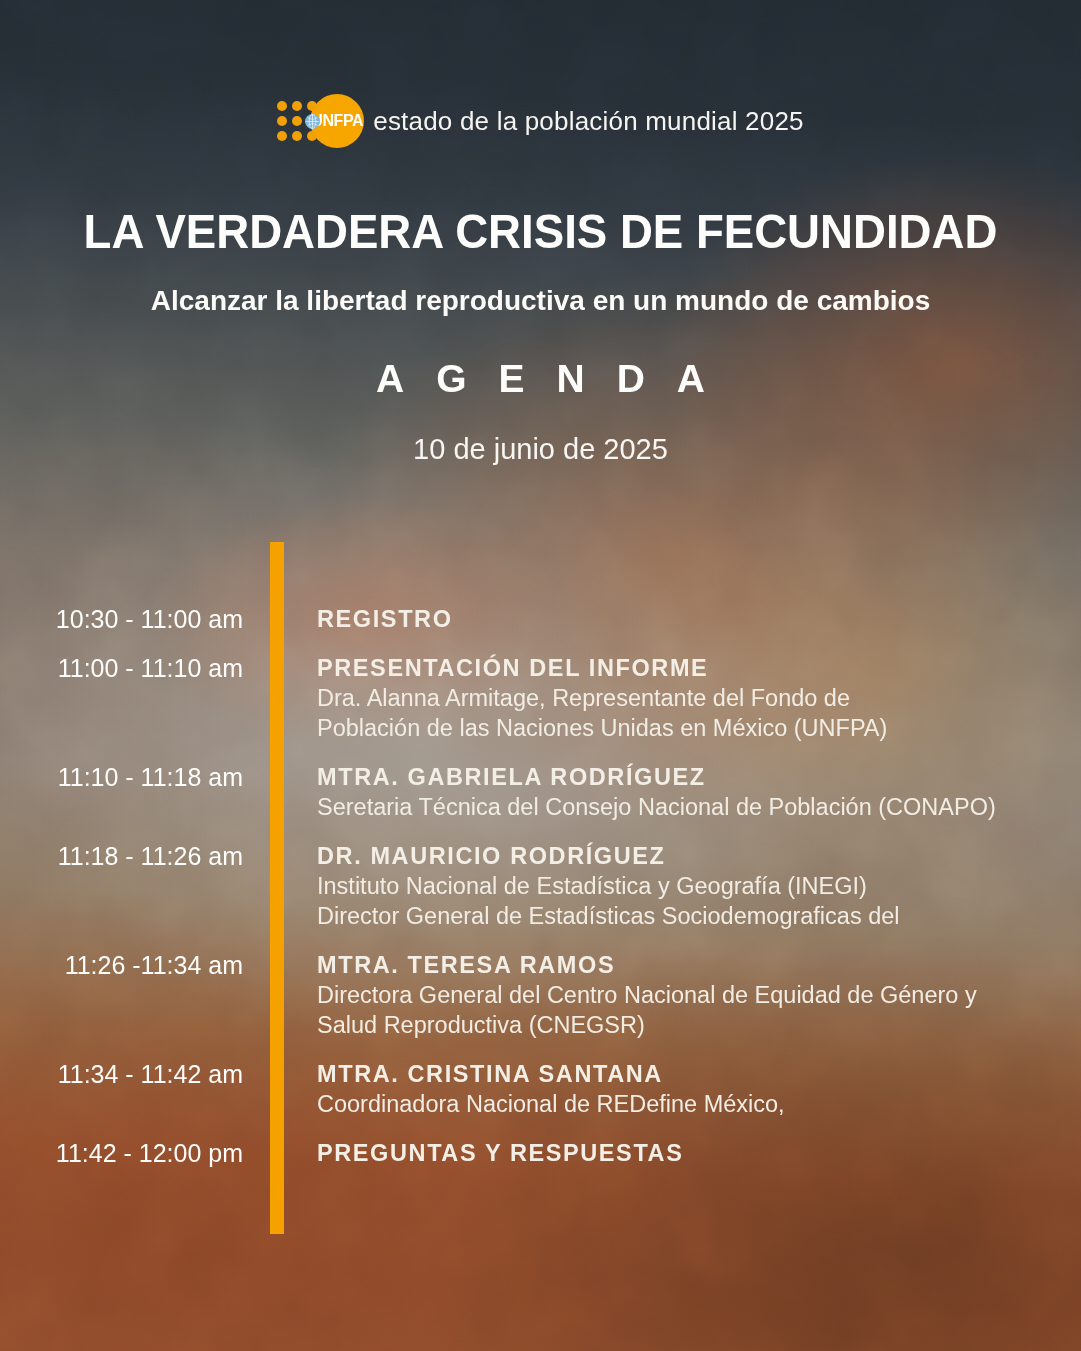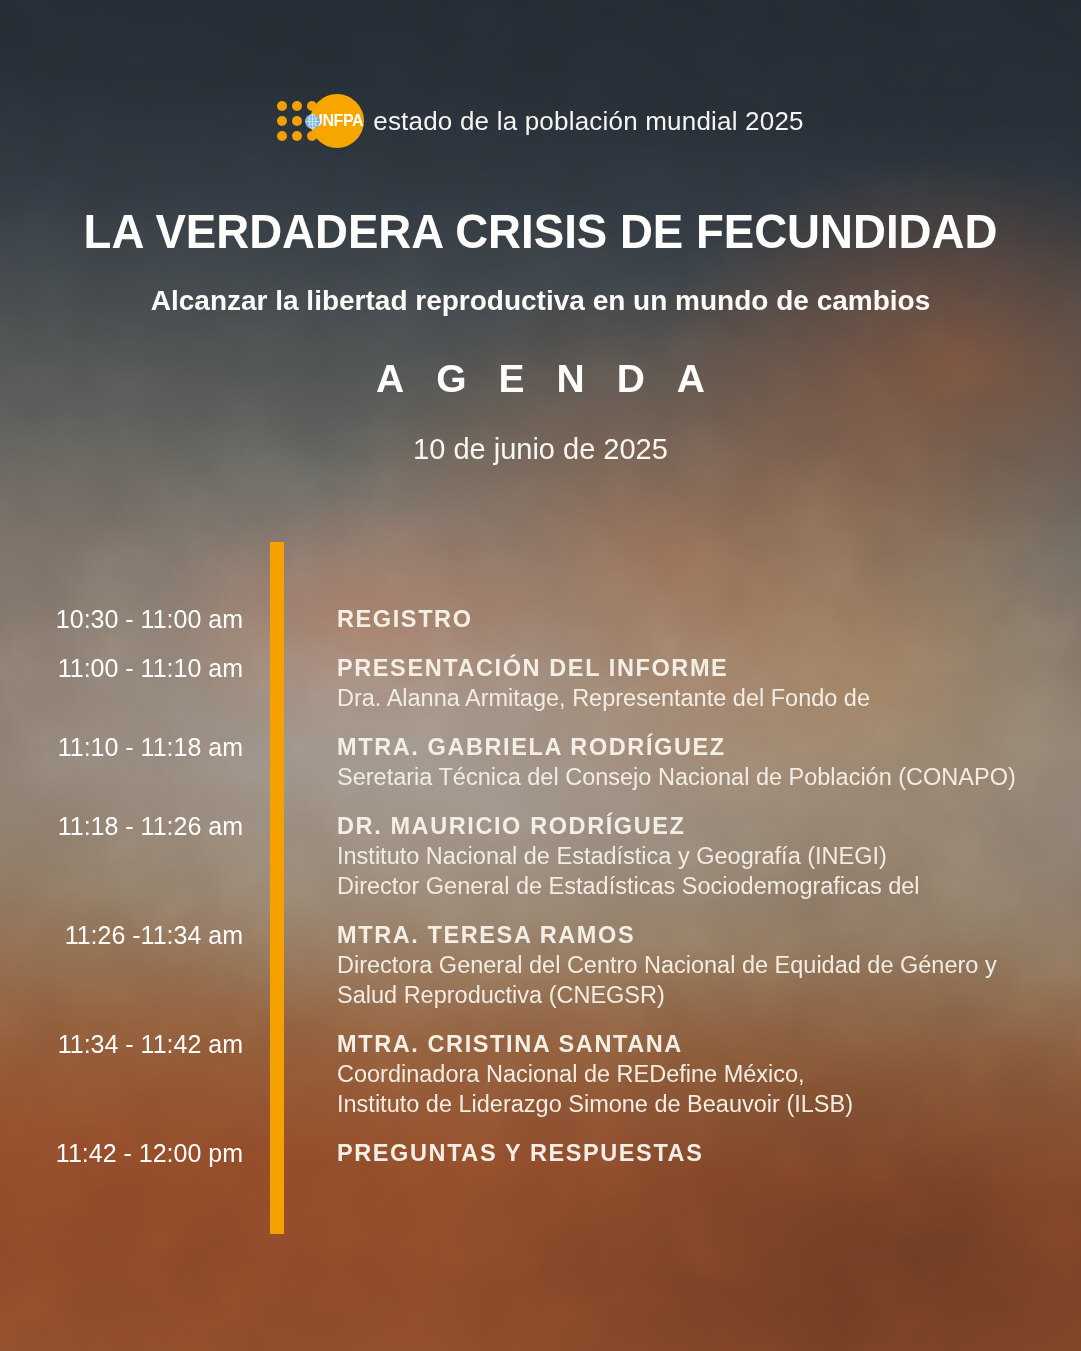--- a/index.html
+++ b/index.html
@@ -47,21 +47,21 @@
   .date{position:absolute;top:432px;left:0;width:100%;text-align:center;
     font-size:29px;line-height:34px;font-weight:400;color:#f8f6f2;}
 
   .schedule{position:absolute;top:542px;left:0;width:100%;height:692px;
     box-sizing:border-box;padding-top:62px;}
   .bar{position:absolute;top:0;left:270px;width:14px;height:692px;background:#f5a100;}
   .rows{display:flex;flex-direction:column;gap:19px;}
   .row{display:flex;align-items:flex-start;gap:12px;}
   .time{width:243px;flex:0 0 243px;text-align:right;
     font-size:25px;line-height:30px;font-weight:400;color:#fffdfb;}
-  .content{margin-left:82px;max-width:740px;}
+  .content{margin-left:62px;max-width:740px;}
   .item-title{font-size:23.5px;line-height:30px;font-weight:700;
     letter-spacing:1.6px;color:#f4efe6;}
   .item-body div{font-size:23.5px;line-height:30px;font-weight:400;color:#f2ede4;}
 </style>
 </head>
 <body>
 
 <div class="poster">
 
   <svg class="noise" width="1081" height="1351">
@@ -114,20 +114,21 @@
       <div class="item-body"></div>
     </div>
   </div>
 
   <div class="row">
     <div class="time">11:00 - 11:10 am</div>
     <div class="content">
       <div class="item-title">PRESENTACIÓN DEL INFORME</div>
       <div class="item-body">
               <div>Dra. Alanna Armitage, Representante del Fondo de</div>
+              <div>Población de las Naciones Unidas en México (UNFPA)</div>
             </div>
     </div>
   </div>
 
   <div class="row">
     <div class="time">11:10 - 11:18 am</div>
     <div class="content">
       <div class="item-title">MTRA. GABRIELA RODRÍGUEZ</div>
       <div class="item-body">
               <div>Seretaria Técnica del Consejo Nacional de Población (CONAPO)</div>
@@ -156,21 +157,20 @@
             </div>
     </div>
   </div>
 
   <div class="row">
     <div class="time">11:34 - 11:42 am</div>
     <div class="content">
       <div class="item-title">MTRA. CRISTINA SANTANA</div>
       <div class="item-body">
               <div>Coordinadora Nacional de REDefine México,</div>
-              <div>Instituto de Liderazgo Simone de Beauvoir (ILSB)</div>
             </div>
     </div>
   </div>
 
   <div class="row">
     <div class="time">11:42 - 12:00 pm</div>
     <div class="content">
       <div class="item-title">PREGUNTAS Y RESPUESTAS</div>
       <div class="item-body"></div>
     </div>

